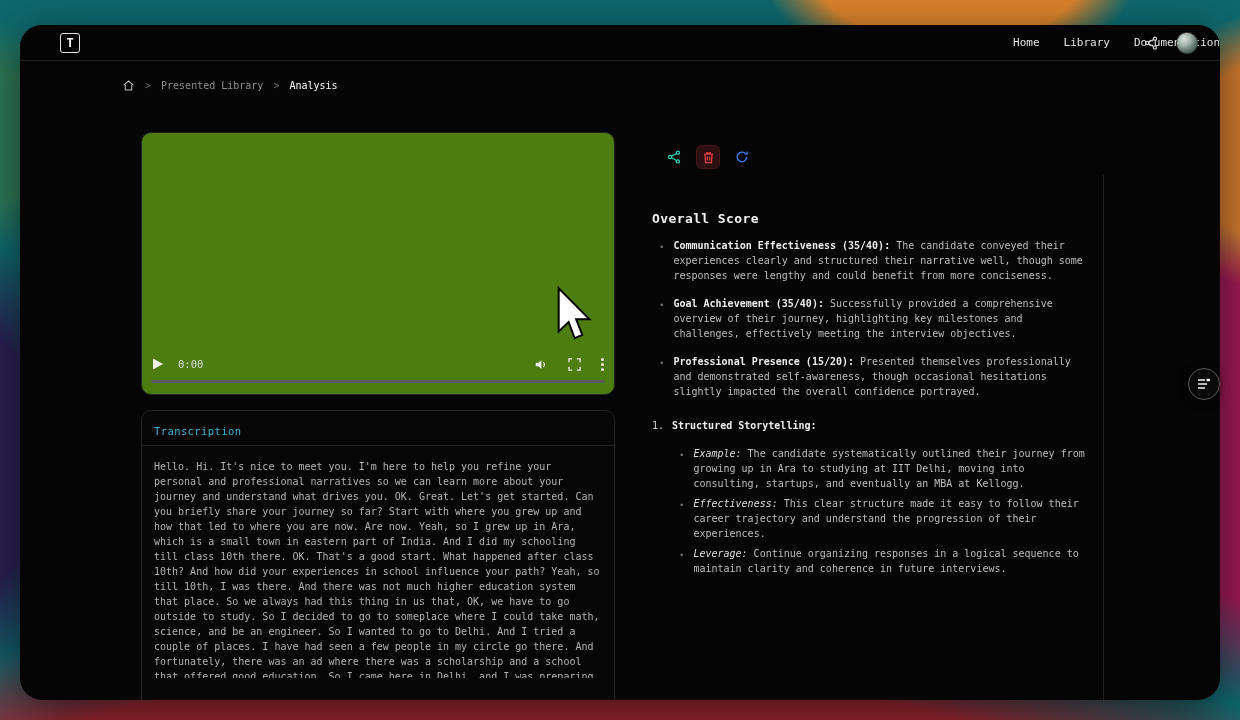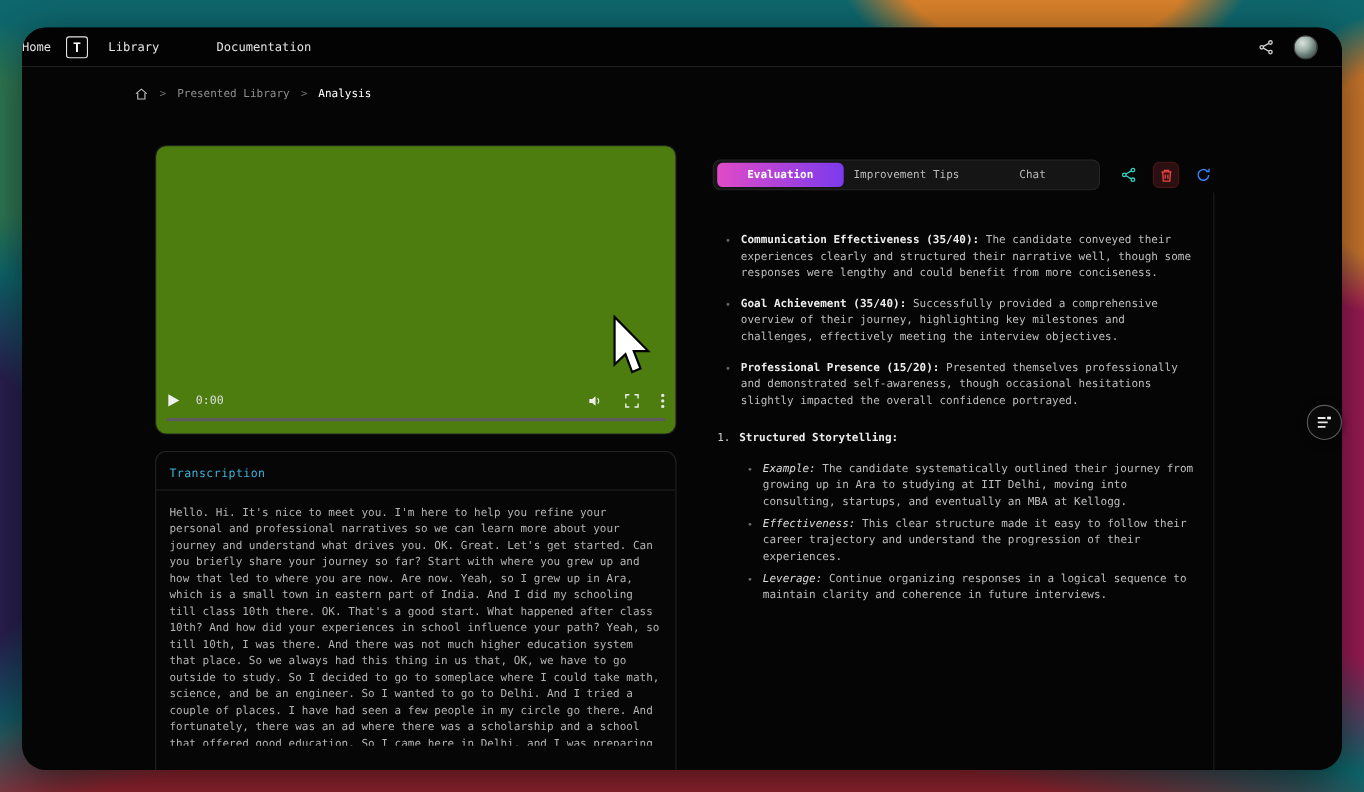--- a/index.html
+++ b/index.html
@@ -29,21 +29,21 @@
     position:absolute; left:0; top:0; right:0; height:36px;
     display:flex; align-items:center; padding:0 22px;
     border-bottom:1px solid #1f1f1f; background:#030303;
   }
   .logo-box {
     width:20px; height:20px; border:1.5px solid #e3e3e3; border-radius:3px;
     display:flex; align-items:center; justify-content:center;
     color:#fff; font-weight:bold; font-size:12px; margin-left:18px;
   }
   .nav-links {
-    position:absolute; left:0; right:0; display:flex; justify-content:flex-start; gap:52px;
+    position:absolute; left:0; right:0; display:flex; justify-content:flex-end; gap:24px;
     font-size:11px; color:#e2e2e2; pointer-events:none;
   }
   .nav-links span { pointer-events:auto; cursor:pointer; }
   .nav-right { margin-left:auto; display:flex; align-items:center; gap:18px; z-index:2; }
   .nav-share { color:#cfcfcf; display:flex; }
   .avatar {
     width:22px; height:22px; border-radius:50%;
     background:radial-gradient(circle at 35% 30%, #d9e2dd 0%, #9fb3ab 35%, #5d706b 65%, #2f3b38 100%);
     border:1px solid #444;
   }
@@ -213,25 +213,20 @@
     </div>
     <div class="progress"></div>
   </div>
 
   <div class="transcript-card">
     <div class="transcript-head">Transcription</div>
     <div class="transcript-body">Hello. Hi. It's nice to meet you. I'm here to help you refine your personal and professional narratives so we can learn more about your journey and understand what drives you. OK. Great. Let's get started. Can you briefly share your journey so far? Start with where you grew up and how that led to where you are now. Are now. Yeah, so I grew up in Ara, which is a small town in eastern part of India. And I did my schooling till class 10th there. OK. That's a good start. What happened after class 10th? And how did your experiences in school influence your path? Yeah, so till 10th, I was there. And there was not much higher education system that place. So we always had this thing in us that, OK, we have to go outside to study. So I decided to go to someplace where I could take math, science, and be an engineer. So I wanted to go to Delhi. And I tried a couple of places. I have had seen a few people in my circle go there. And fortunately, there was an ad where there was a scholarship and a school that offered good education. So I came here in Delhi, and I was preparing for entrance exams, starting with JEE</div>
   </div>
 
   <div class="tab-row">
-    <div class="tabs">
-      <div class="tab active">Evaluation</div>
-      <div class="tab">Improvement Tips</div>
-      <div class="tab">Chat</div>
-    </div>
     <div class="tab-actions">
       <button class="icon-btn share">
         <svg width="14" height="14" viewBox="0 0 16 16" fill="none" stroke="currentColor" stroke-width="1.4">
           <circle cx="12.5" cy="3" r="1.8"></circle>
             <circle cx="3.5" cy="8" r="1.8"></circle>
             <circle cx="12.5" cy="13" r="1.8"></circle>
           <path d="M5.2 7.1 L10.8 3.9 M5.2 8.9 L10.8 12.1"></path>
         </svg>
       </button>
       <button class="icon-btn trash">
@@ -245,20 +240,21 @@
           <path d="M13.5 8 a5.5 5.5 0 1 1 -1.6-3.9"></path>
           <path d="M13.8 1.6 V4.4 H11"></path>
         </svg>
       </button>
     </div>
   </div>
 
   <div class="scroll-line"></div>
 
   <div class="panel-body">
+    <h2>Overall Score</h2>
 
     <ul class="bullets">
       <li>
         <span class="dot">•</span>
         <span class="btxt"><span class="lbl">Communication Effectiveness (35/40):</span><span>The candidate conveyed their experiences clearly and structured their narrative well, though some responses were lengthy and could benefit from more conciseness.</span></span>
       </li>
       <li>
         <span class="dot">•</span>
         <span class="btxt"><span class="lbl">Goal Achievement (35/40):</span><span>Successfully provided a comprehensive overview of their journey, highlighting key milestones and challenges, effectively meeting the interview objectives.</span></span>
       </li>

